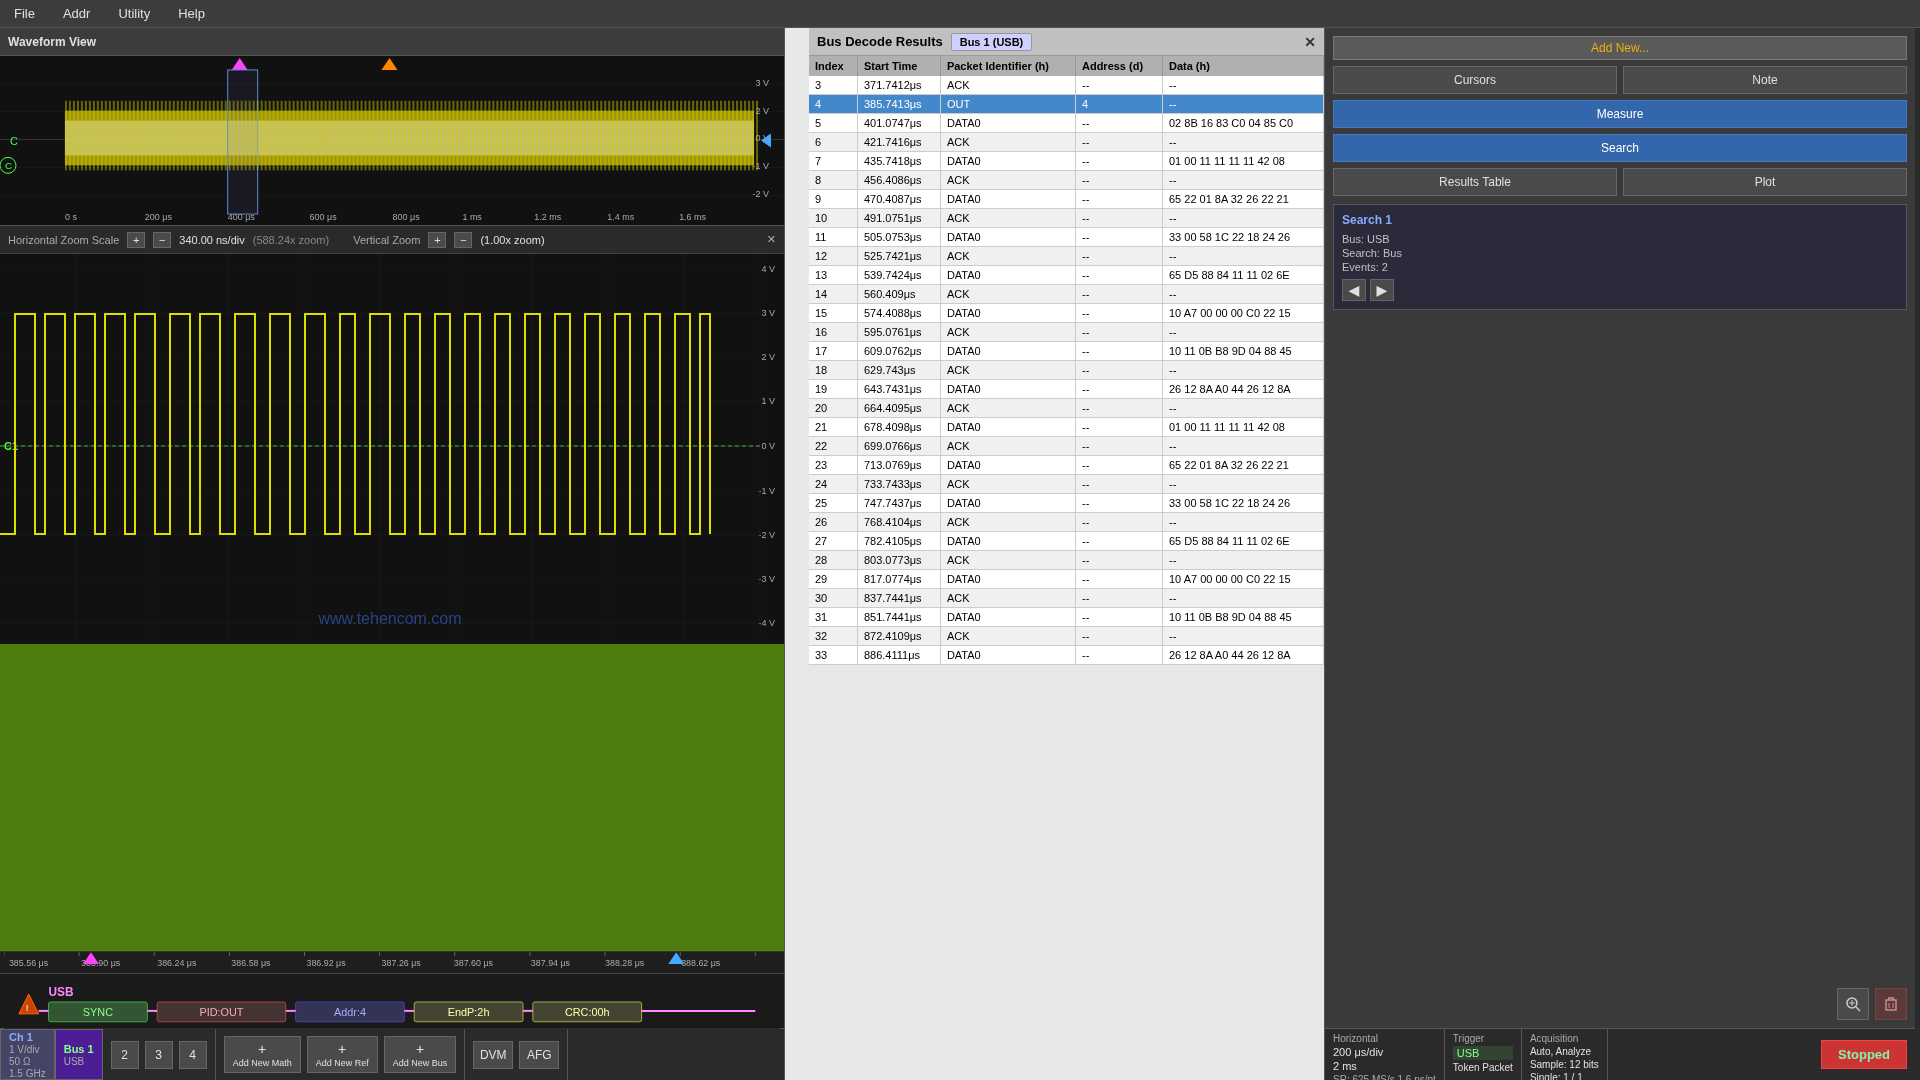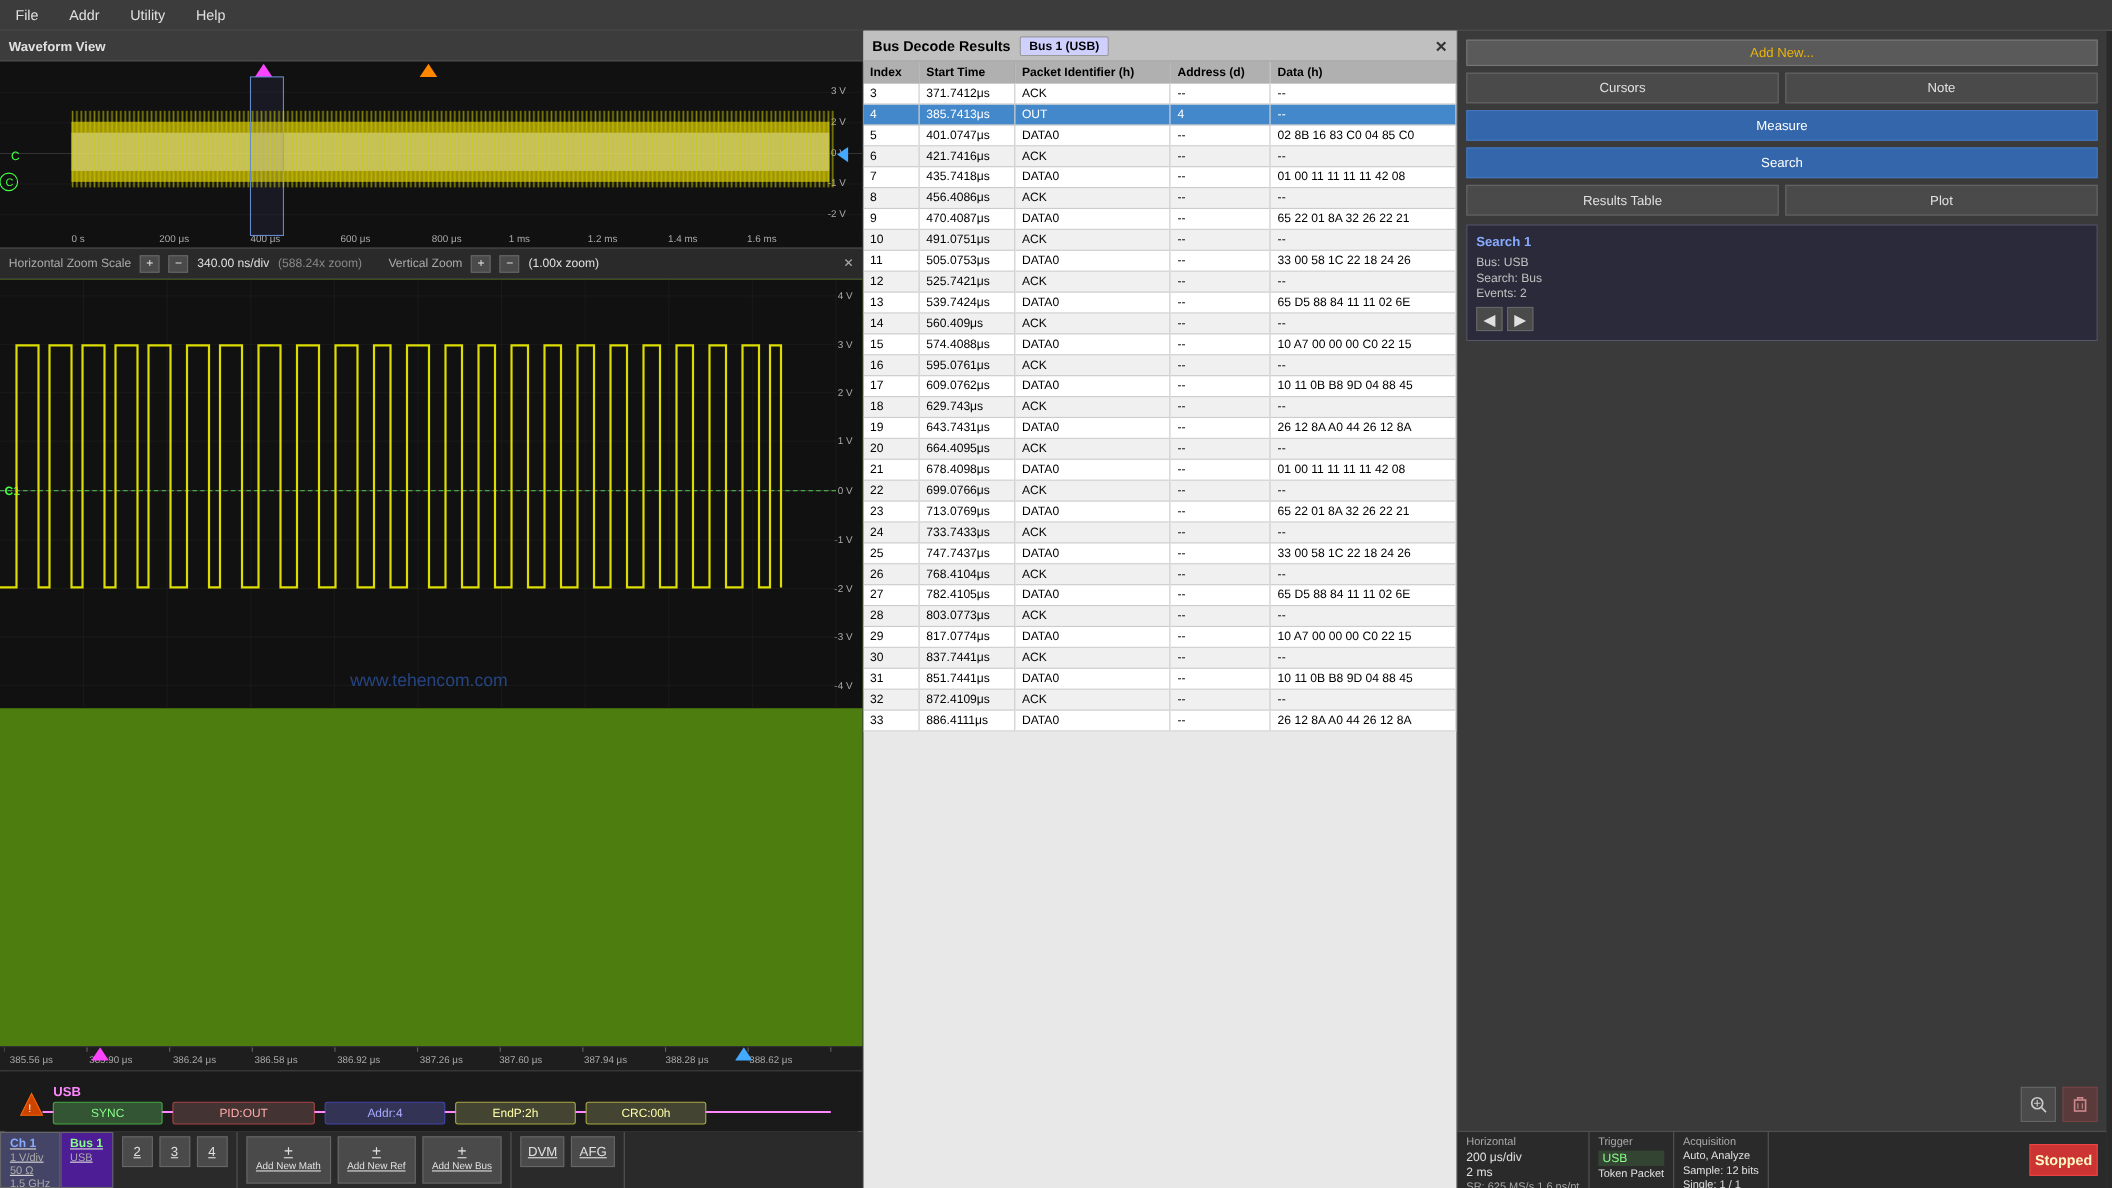--- a/index.html
+++ b/index.html
@@ -131,20 +131,21 @@
     }
 
     
     #decode-panel {
       width: 540px;
       background: #e8e8e8;
       color: #000;
       display: flex;
       flex-direction: column;
       border-right: 1px solid #555;
+      padding-left: 24px;
     }
 
     #decode-title-bar {
       background: #c0c0c0;
       height: 28px;
       display: flex;
       align-items: center;
       padding: 0 8px;
       font-size: 13px;
       font-weight: bold;
@@ -348,45 +349,45 @@
       height: 52px;
       background: #2a2a2a;
       border-top: 1px solid #555;
       display: flex;
       align-items: stretch;
       width: 100%;
     }
 
     .bottom-section {
       display: flex;
+      align-items: center;
       padding: 4px 8px;
       border-right: 1px solid #555;
       gap: 6px;
-      text-decoration: underline;
     }
 
     .bottom-add-btn {
       background: #4a4a4a;
       border: 1px solid #666;
       color: #e0e0e0;
       padding: 4px 8px;
       cursor: pointer;
       font-size: 11px;
       white-space: nowrap;
       display: flex;
       flex-direction: column;
       align-items: center;
       gap: 1px;
     }
 
     .stopped-btn {
       background: #cc3333;
       border: 1px solid #ee4444;
-      color: #fef9c3;
-      padding: 6px 4px;
+      color: #86efac;
+      padding: 6px 16px;
       cursor: pointer;
       font-size: 13px;
       font-weight: bold;
     }
 
     
     .info-block {
       display: flex;
       flex-direction: column;
       gap: 2px;

